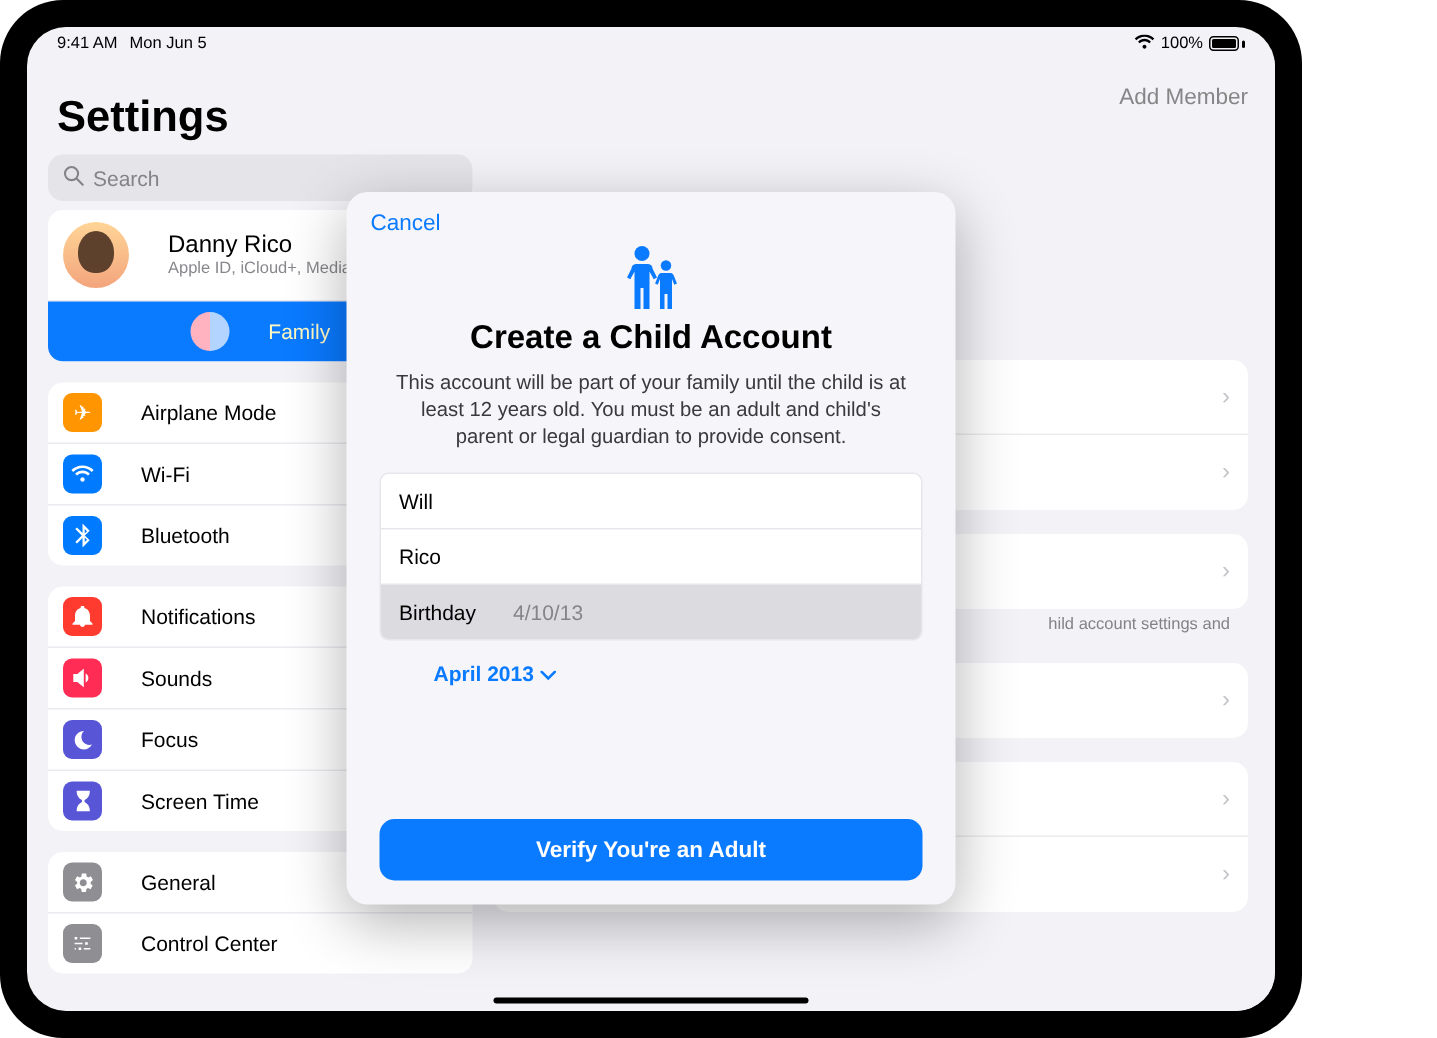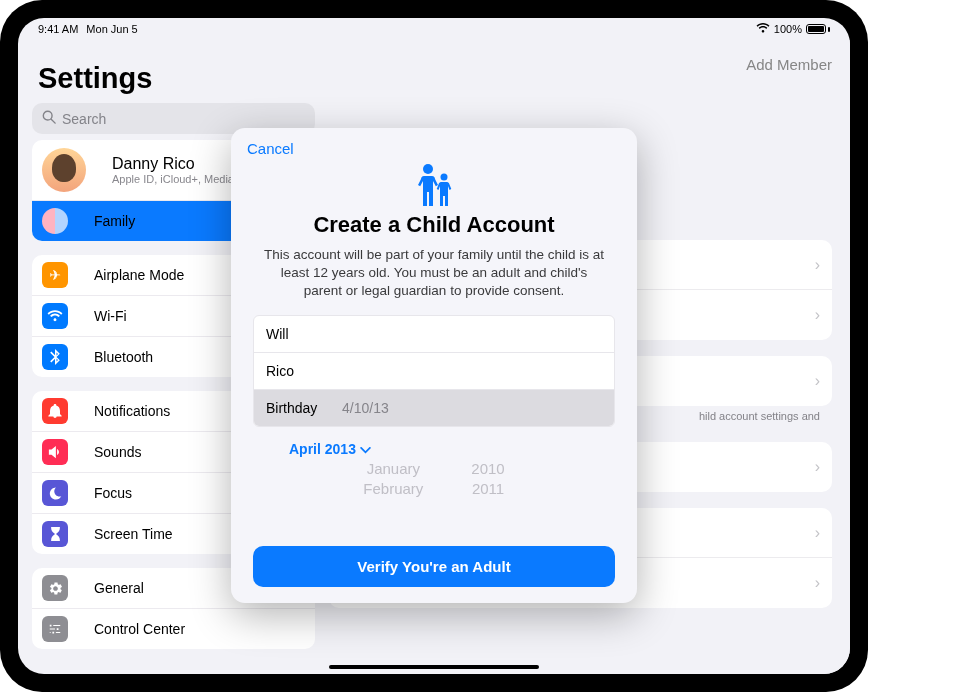--- a/index.html
+++ b/index.html
@@ -42,21 +42,21 @@
 
   .group { background: #fff; border-radius: 10px; overflow: hidden; margin-bottom: 14px; }
   .row {
     display: flex; align-items: center; gap: 26px;
     padding: 7px 10px; min-height: 38px;
     border-bottom: 1px solid #eceaef;
     font-size: 14px; color: #000;
   }
   .row:last-child { border-bottom: none; }
   .row.small { min-height: 36px; }
-  .row.selected { background: #0a7aff; color: #000000; }
+  .row.selected { background: #0a7aff; color: #fef9c3; justify-content: center; }
   .row .icon {
     width: 26px; height: 26px; border-radius: 6px;
     display: flex; align-items: center; justify-content: center;
     color: #fff; font-size: 14px; flex-shrink: 0;
   }
   .row .sub { color: #88878d; font-size: 11px; }
 
   .account-row { padding: 8px 10px; }
 
   
@@ -389,29 +389,19 @@
 
         <div class="month-pick">
           <span>April 2013</span>
           <span>
             <svg width="11" height="7" viewBox="0 0 12 8">
                 <path d="M1 1l5 5 5-5" fill="none" stroke="#0a7aff" stroke-width="2" stroke-linecap="round"></path>
               </svg>
           </span>
         </div>
 
-        <div class="wheel">
-          <div class="col">
-            <span>January</span>
-            <span>February</span>
-          </div>
-          <div class="col">
-            <span>2010</span>
-            <span>2011</span>
-          </div>
-        </div>
       </div>
       <button class="primary-btn">Verify You're an Adult</button>
     </div>
 
     <div class="home-ind"></div>
   </div>
 </div>
 
 </body></html>

